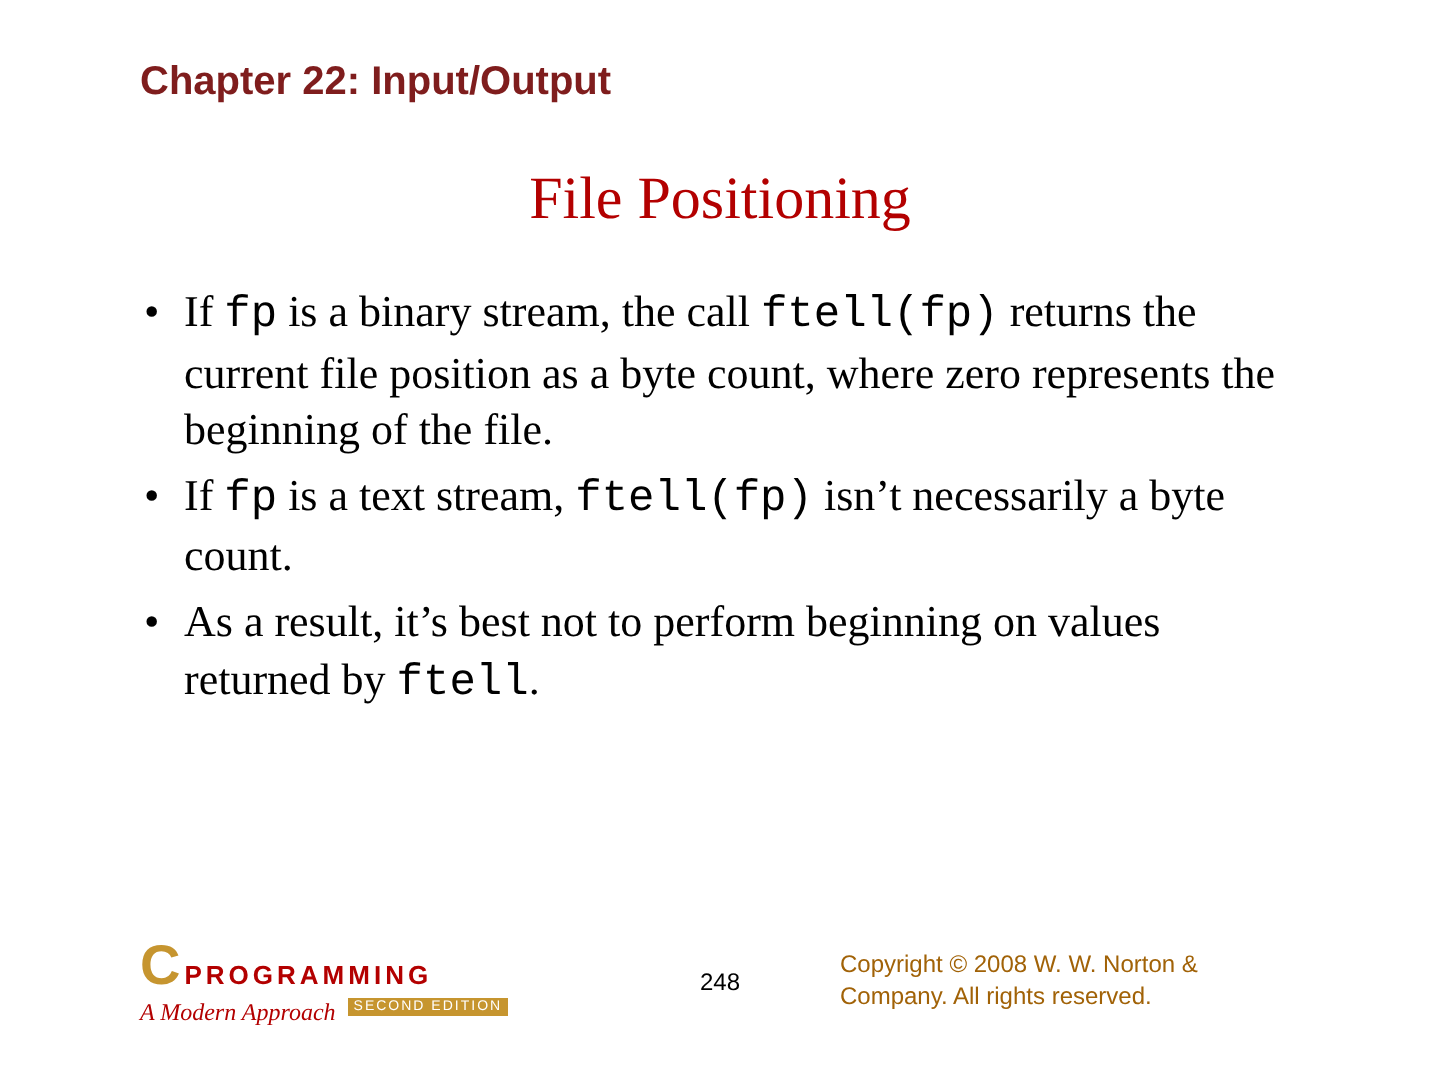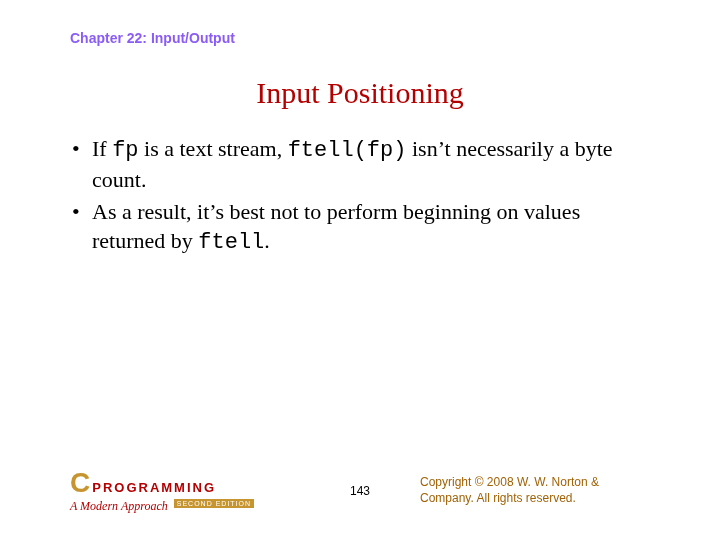--- a/index.html
+++ b/index.html
@@ -12,23 +12,23 @@
       color: #000;
     }
     .slide {
       width: 720px;
       height: 540px;
       position: relative;
       padding: 30px 70px 0 70px;
     }
     .chapter-label {
       font-family: Arial, Helvetica, sans-serif;
-      font-size: 14px;
+      font-size: 20px;
       font-weight: bold;
-      color: #8b5cf6;
+      color: #7f1d1d;
       margin-bottom: 30px;
     }
     .title {
       font-family: "Times New Roman", Times, serif;
       font-size: 30px;
       color: #b30000;
       text-align: center;
       margin-bottom: 25px;
       font-weight: normal;
     }
@@ -117,38 +117,41 @@
       margin-left: auto;
       max-width: 230px;
       line-height: 1.3;
     }
   </style>
 </head>
 <body>
 
 <div class="slide">
   <div class="chapter-label">Chapter 22: Input/Output</div>
-  <h1 class="title">Input Positioning</h1>
+  <h1 class="title">File Positioning</h1>
 
   <ul class="bullets">
+    <li>
+      <span>If </span><span class="code">fp</span><span> is a binary stream, the call </span><span class="code">ftell(fp)</span><span> returns the current file position as a byte count, where zero represents the beginning of the file.</span>
+    </li>
     <li>
       <span>If </span><span class="code">fp</span><span> is a text stream, </span><span class="code">ftell(fp)</span><span> isn’t necessarily a byte count.</span>
     </li>
     <li>
       <span>As a result, it’s best not to perform beginning on values returned by </span><span class="code">ftell</span><span>.</span>
     </li>
   </ul>
 
   <div class="footer">
     <div class="logo">
       <div class="logo-top">
         <span class="logo-c">C</span>
         <span class="logo-programming">PROGRAMMING</span>
       </div>
       <div class="logo-sub">
         <span>A Modern Approach</span>
         <span class="logo-edition">SECOND EDITION</span>
       </div>
     </div>
-    <div class="page-num">143</div>
+    <div class="page-num">248</div>
     <div class="copyright">Copyright © 2008 W. W. Norton &amp; Company. All rights reserved.</div>
   </div>
 </div>
 
 </body></html>

